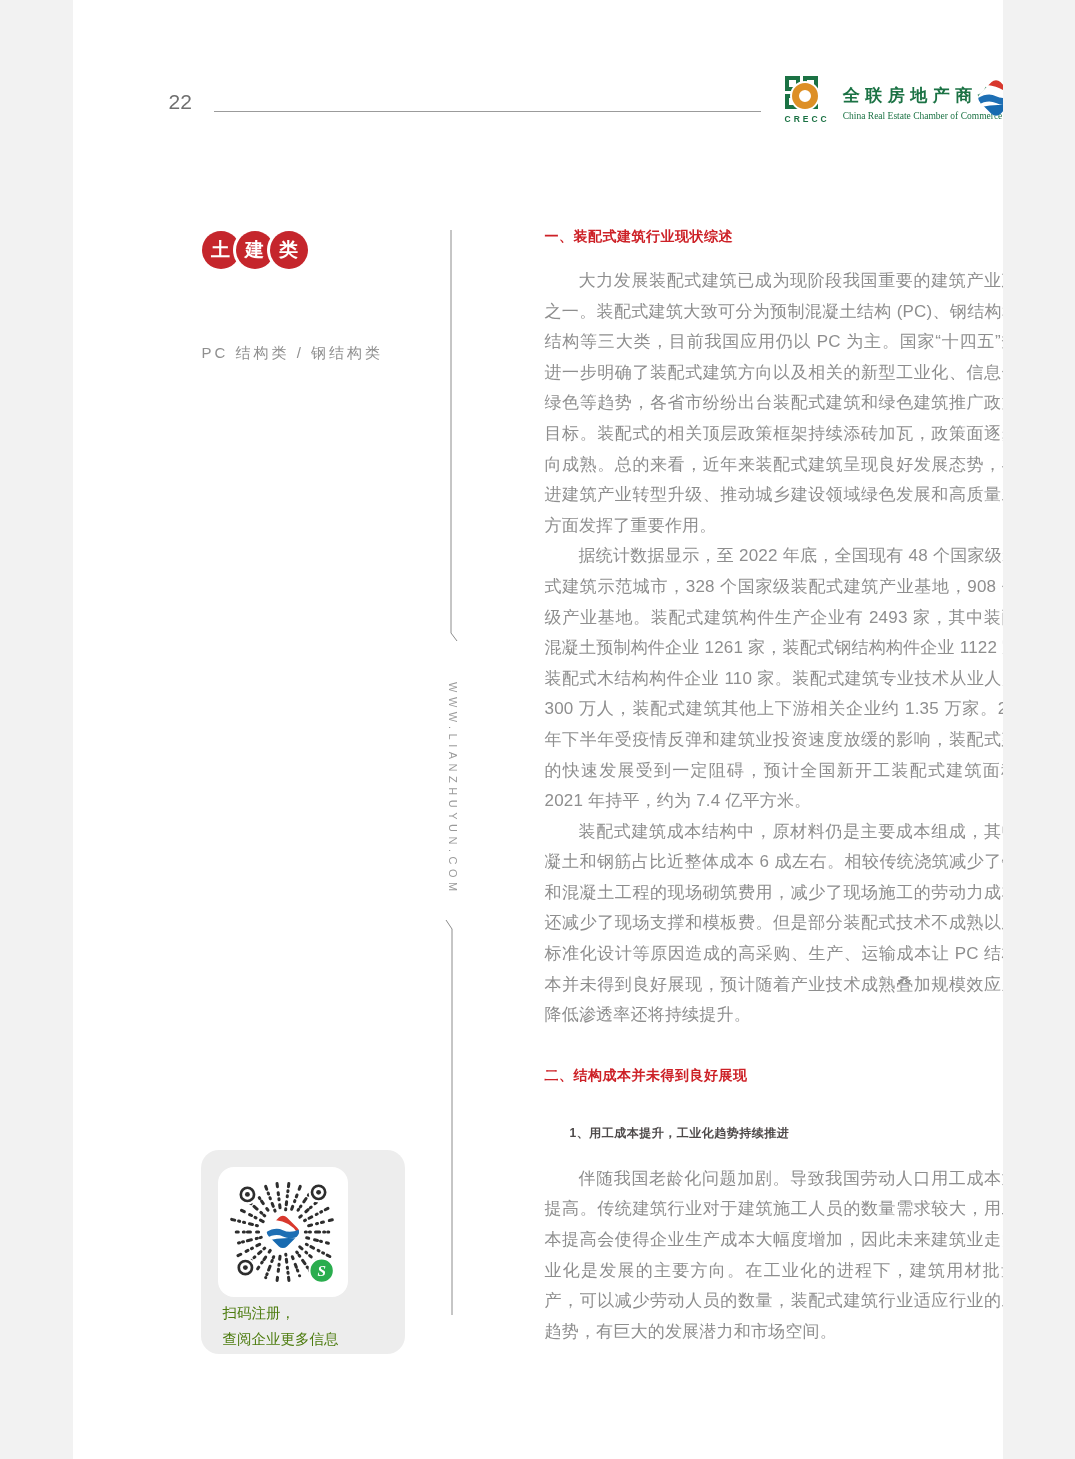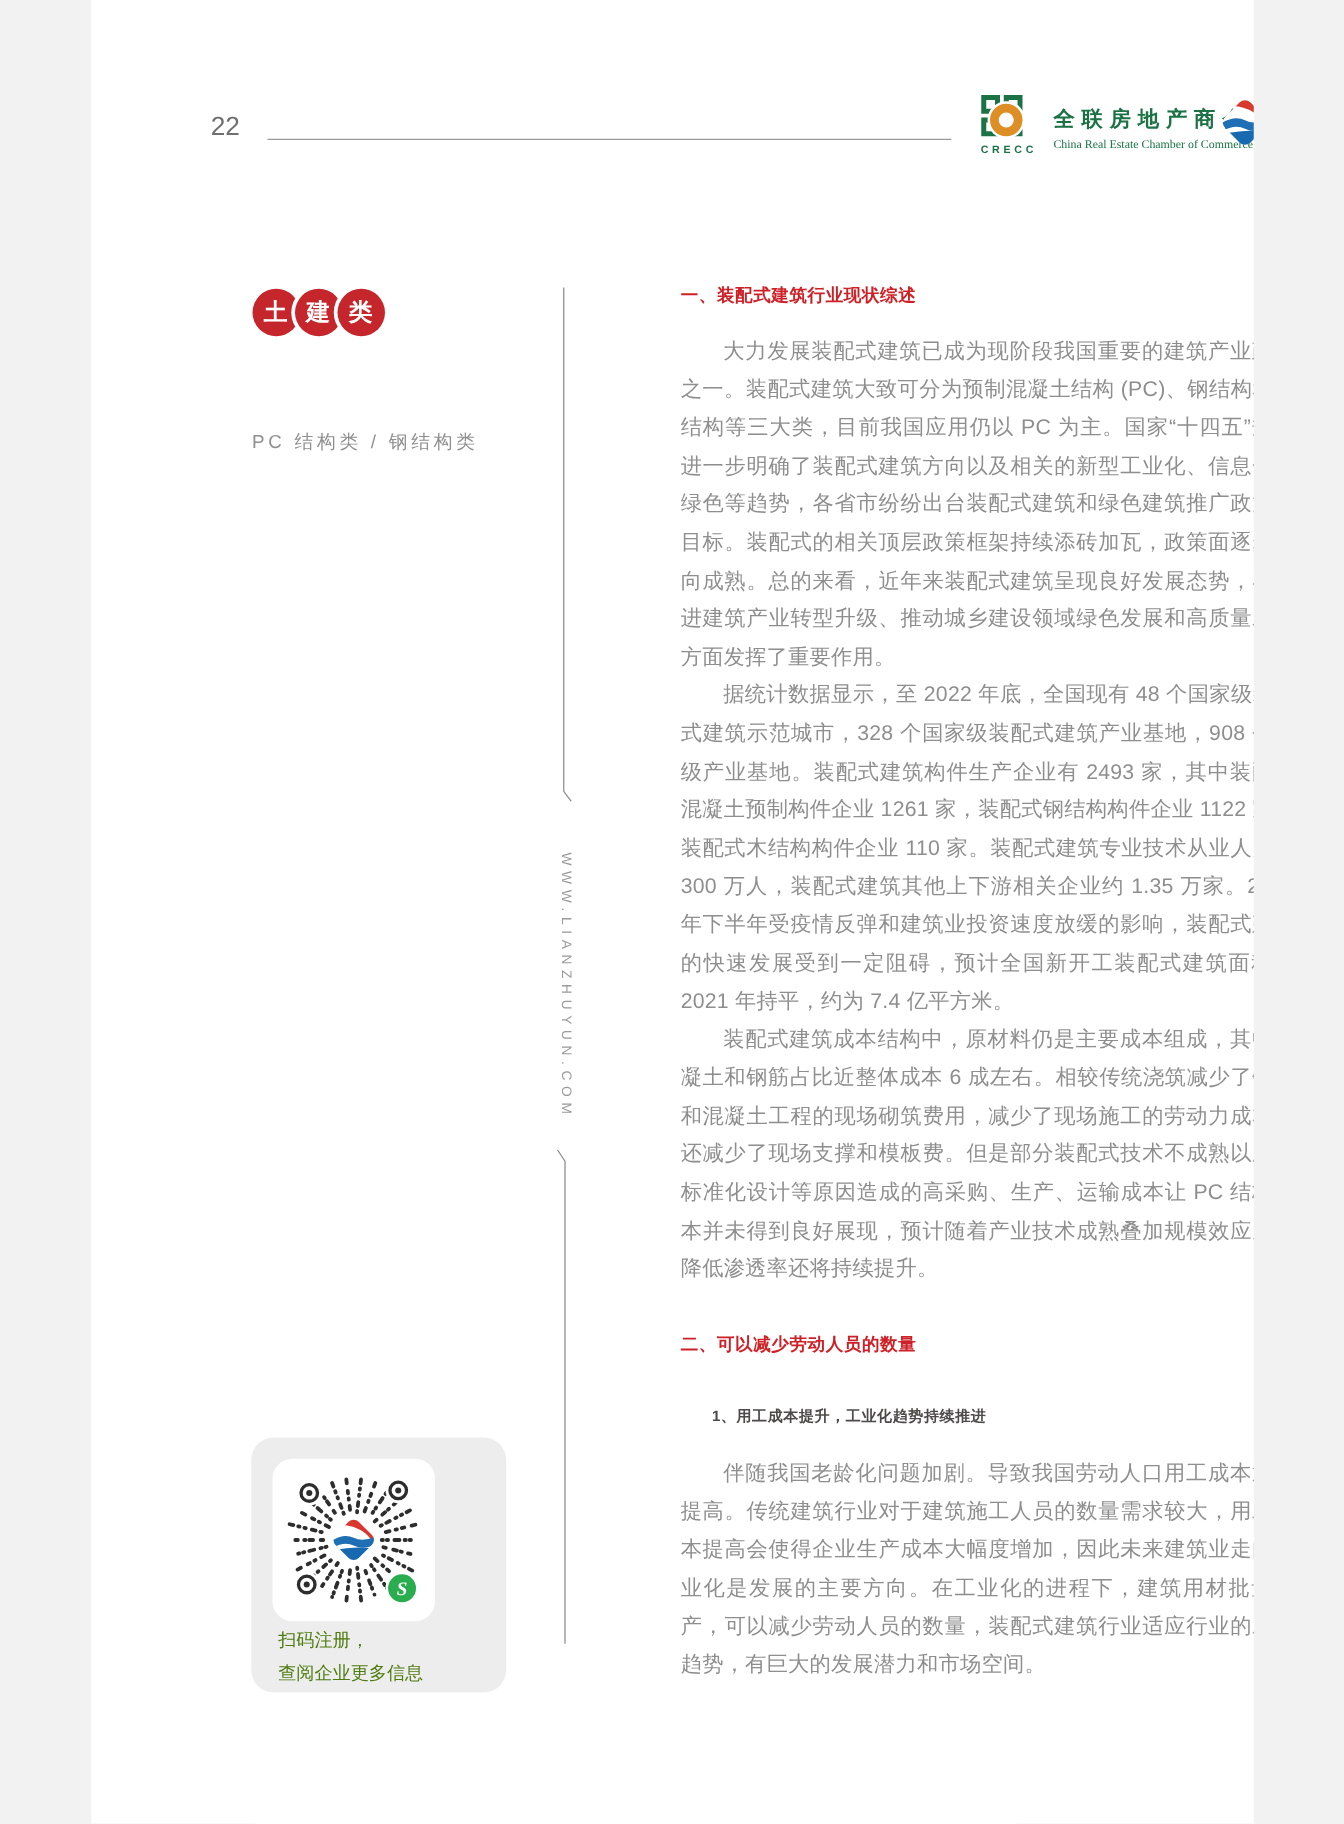--- a/index.html
+++ b/index.html
@@ -183,18 +183,18 @@
       <div>查阅企业更多信息</div>
     </div>
   </div>
 
   <div class="main-col">
     <h1 class="h-red">一、装配式建筑行业现状综述</h1>
     <p class="body-p">大力发展装配式建筑已成为现阶段我国重要的建筑产业政策之一。装配式建筑大致可分为预制混凝土结构 (PC)、钢结构和木结构等三大类，目前我国应用仍以 PC 为主。国家“十四五”规划进一步明确了装配式建筑方向以及相关的新型工业化、信息化、绿色等趋势，各省市纷纷出台装配式建筑和绿色建筑推广政策和目标。装配式的相关顶层政策框架持续添砖加瓦，政策面逐步走向成熟。总的来看，近年来装配式建筑呈现良好发展态势，在促进建筑产业转型升级、推动城乡建设领域绿色发展和高质量发展方面发挥了重要作用。</p>
     <p class="body-p">据统计数据显示，至 2022 年底，全国现有 48 个国家级装配式建筑示范城市，328 个国家级装配式建筑产业基地，908 个省级产业基地。装配式建筑构件生产企业有 2493 家，其中装配式混凝土预制构件企业 1261 家，装配式钢结构构件企业 1122 家，装配式木结构构件企业 110 家。装配式建筑专业技术从业人员约 300 万人，装配式建筑其他上下游相关企业约 1.35 万家。2022 年下半年受疫情反弹和建筑业投资速度放缓的影响，装配式建筑的快速发展受到一定阻碍，预计全国新开工装配式建筑面积与 2021 年持平，约为 7.4 亿平方米。</p>
     <p class="body-p">装配式建筑成本结构中，原材料仍是主要成本组成，其中混凝土和钢筋占比近整体成本 6 成左右。相较传统浇筑减少了钢筋和混凝土工程的现场砌筑费用，减少了现场施工的劳动力成本，还减少了现场支撑和模板费。但是部分装配式技术不成熟以及非标准化设计等原因造成的高采购、生产、运输成本让 PC 结构成本并未得到良好展现，预计随着产业技术成熟叠加规模效应成本降低渗透率还将持续提升。</p>
 
-    <h1 class="h-red second">二、可以减少劳动人员的数量</h1>
+    <h1 class="h-red second">二、结构成本并未得到良好展现</h1>
     <div class="subheading">1、用工成本提升，工业化趋势持续推进</div>
     <p class="body-p">伴随我国老龄化问题加剧。导致我国劳动人口用工成本逐年提高。传统建筑行业对于建筑施工人员的数量需求较大，用工成本提高会使得企业生产成本大幅度增加，因此未来建筑业走向工业化是发展的主要方向。在工业化的进程下，建筑用材批量生产，可以减少劳动人员的数量，装配式建筑行业适应行业的发展趋势，有巨大的发展潜力和市场空间。</p>
   </div>
 
 </div>
 
 </body></html>

